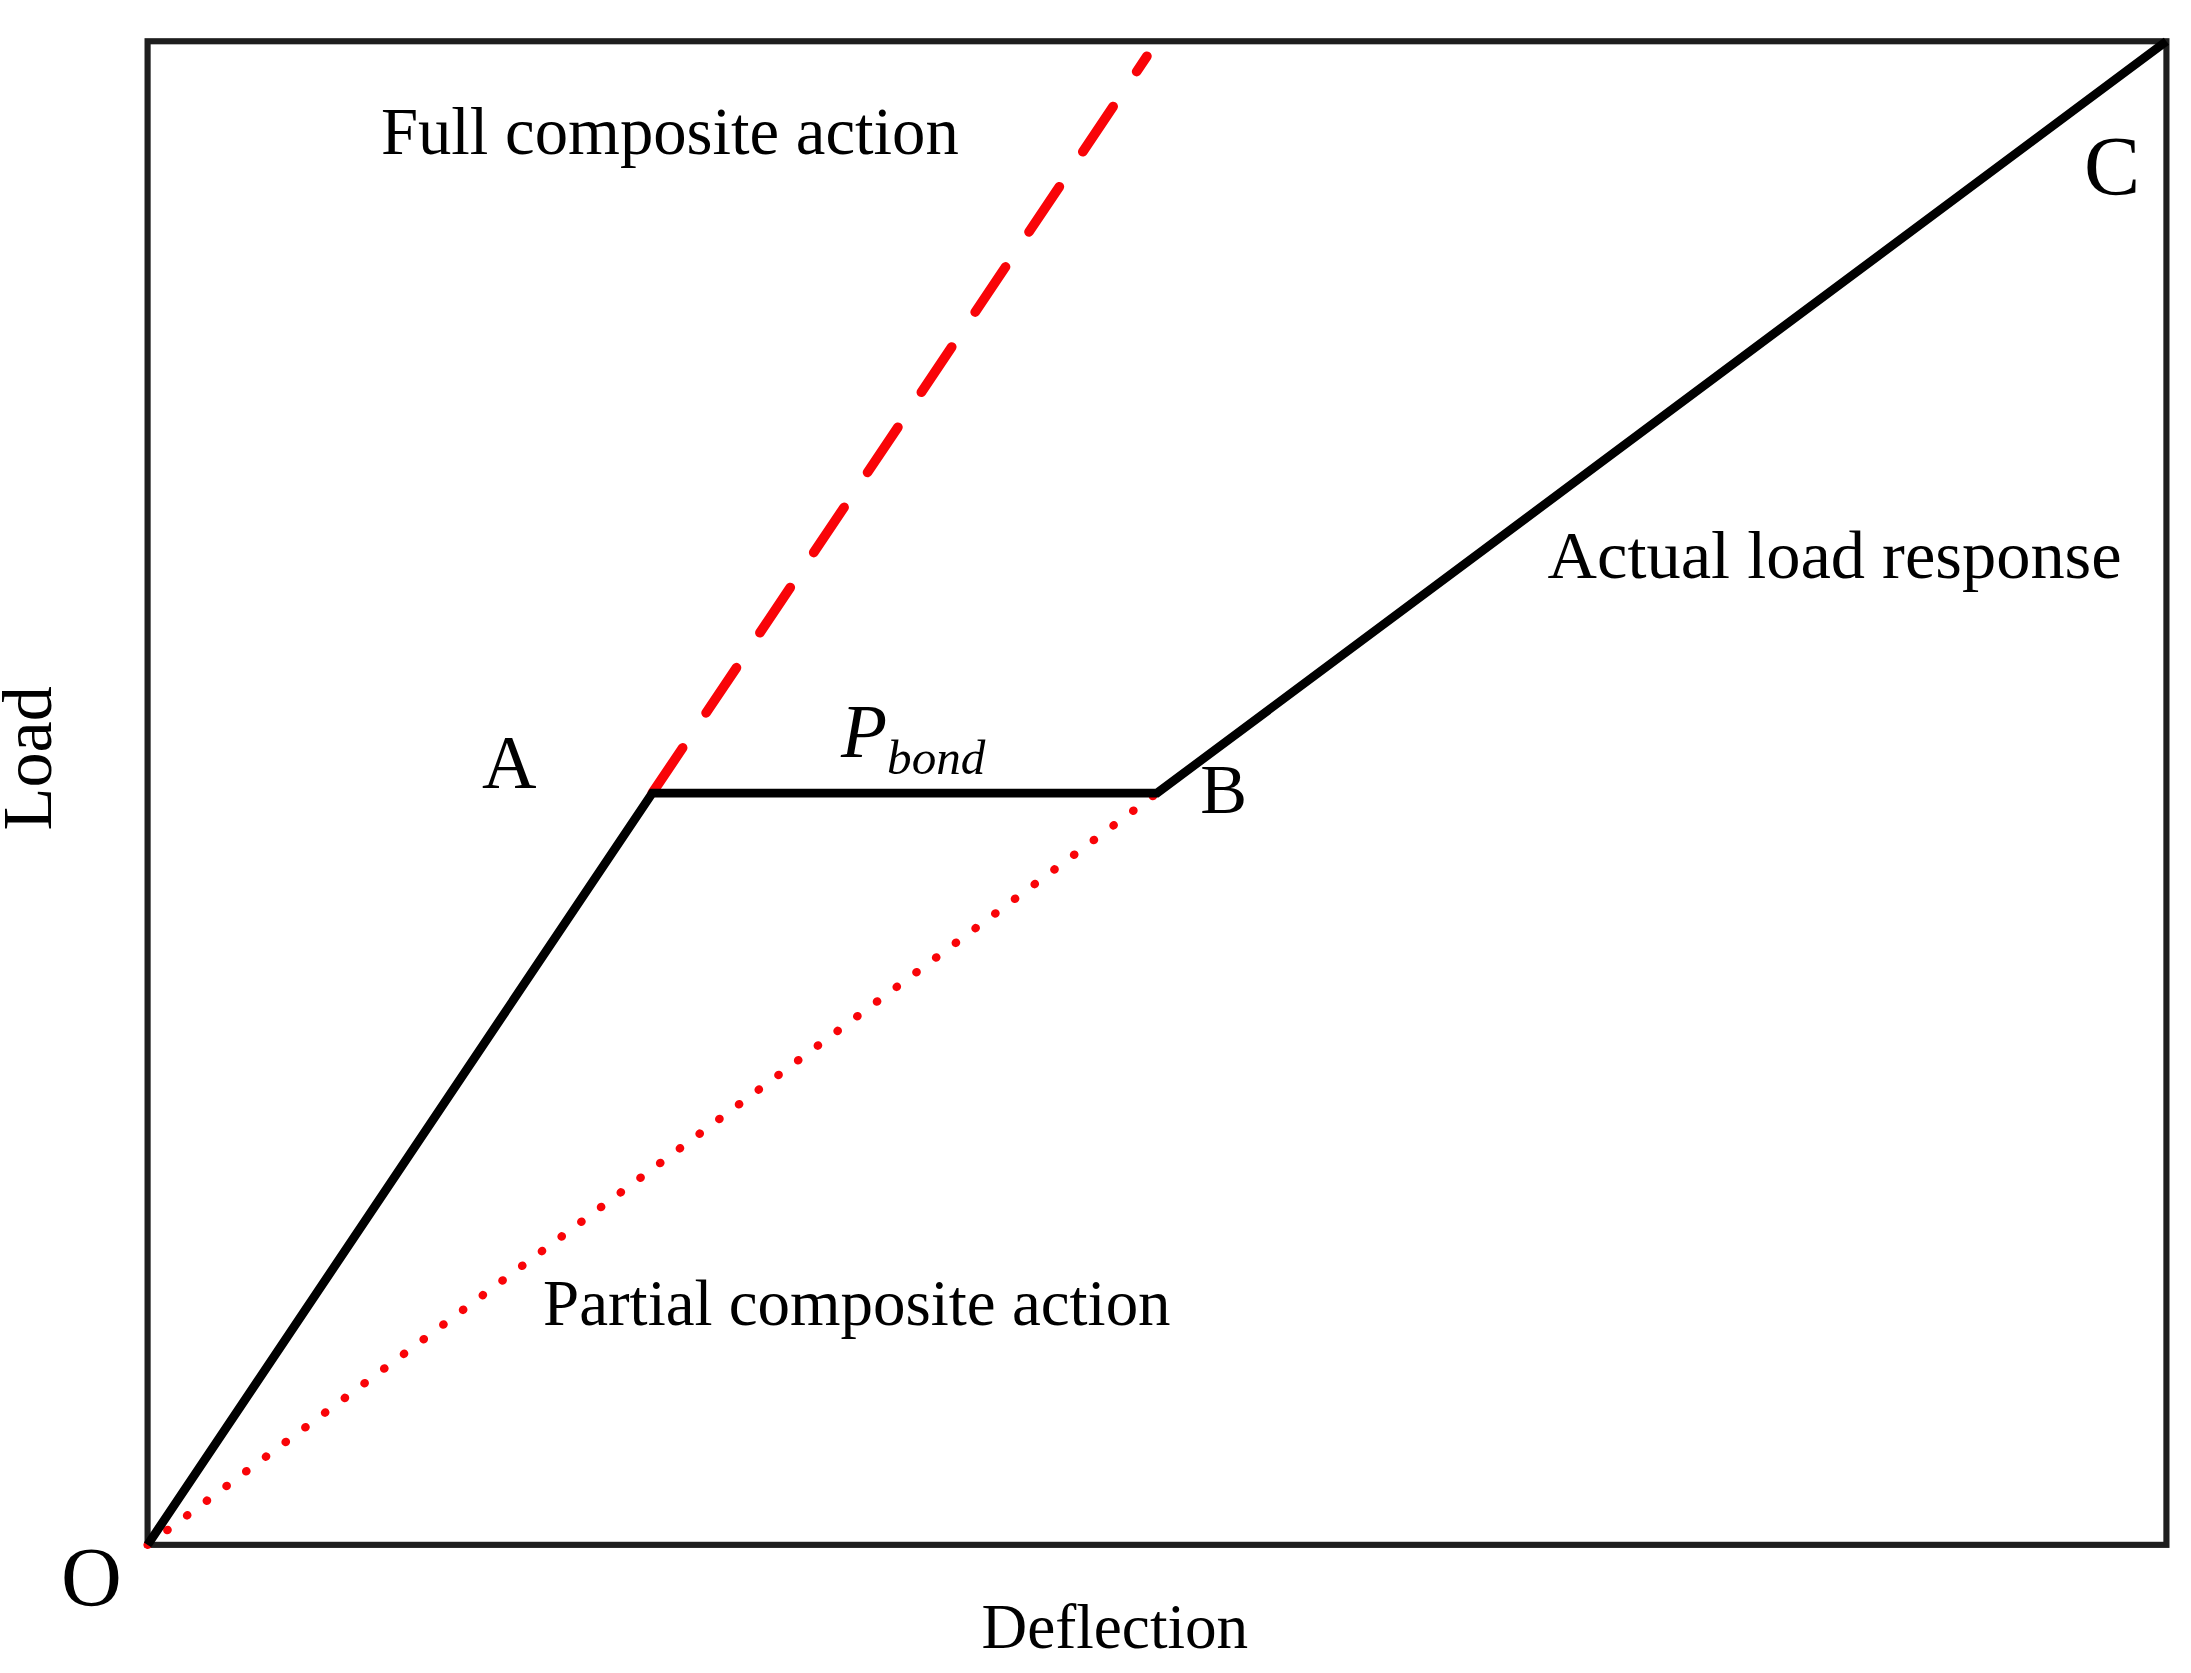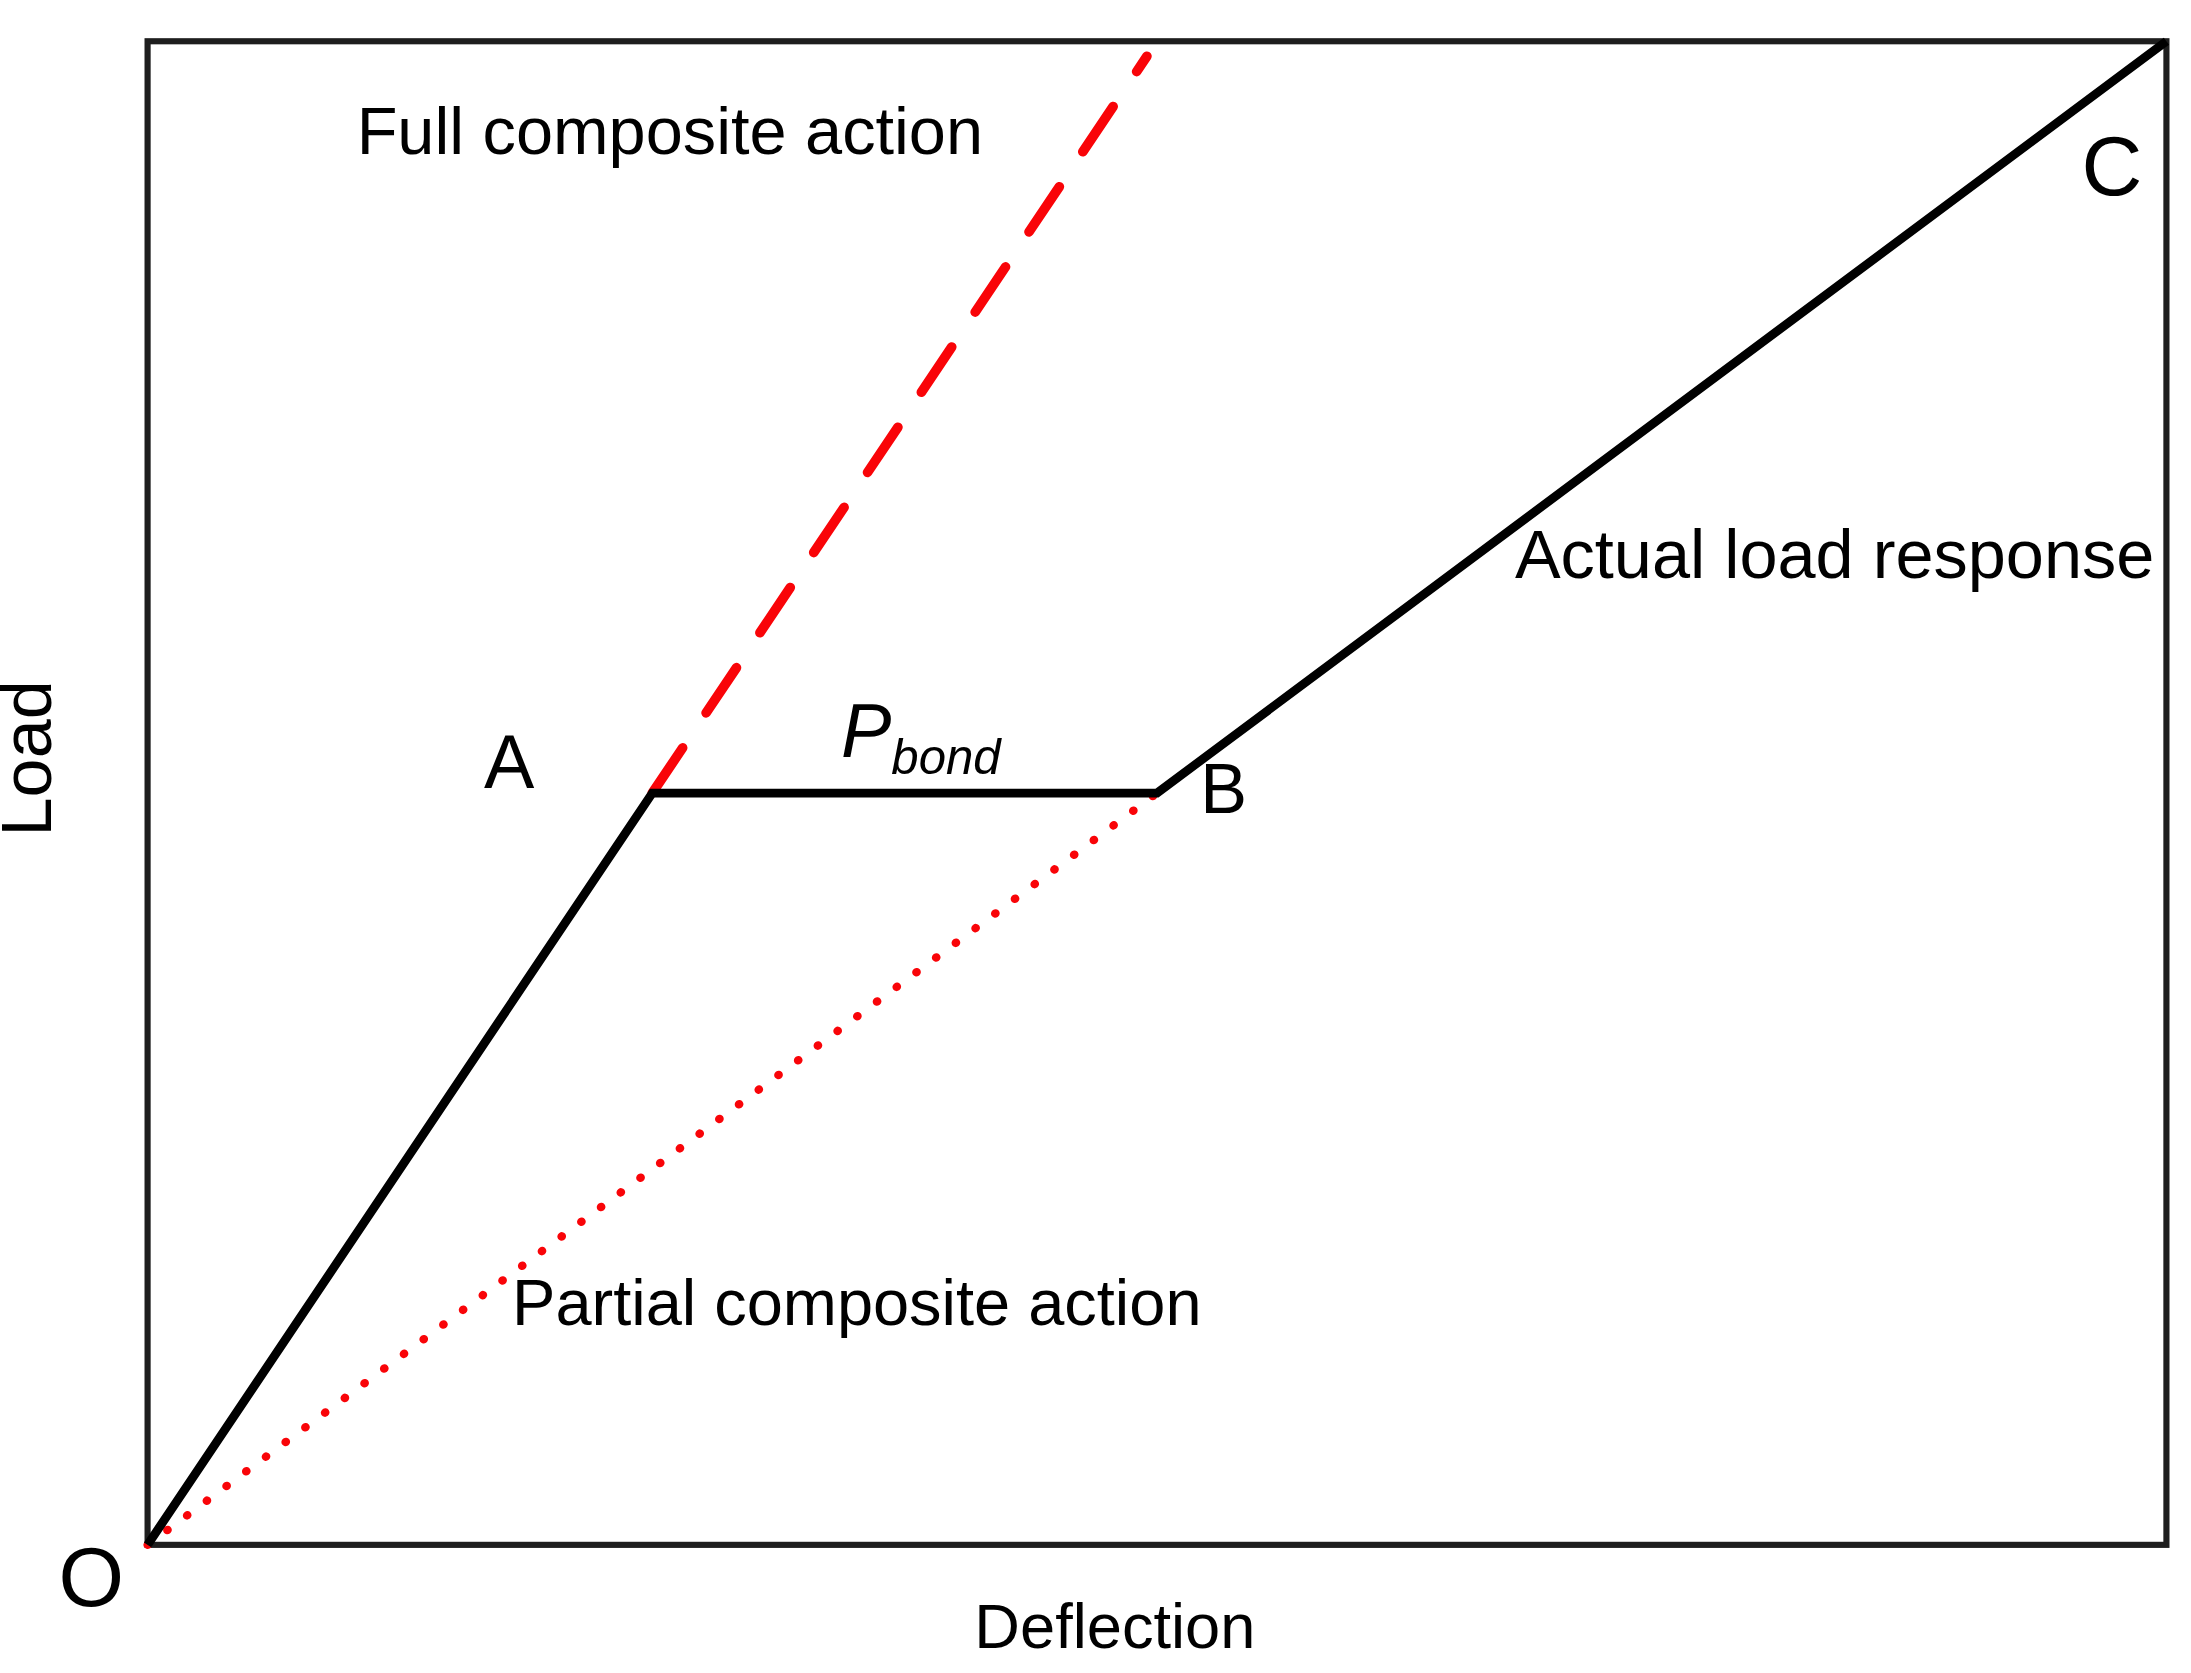--- a/index.html
+++ b/index.html
@@ -1,20 +1,20 @@
 <!DOCTYPE html>
 <html style="font-size:14px"><head>
 <meta charset="utf-8">
 <style>
   html,body { margin:0; padding:0; background:#ffffff; }
   .figure-wrap {
     position:relative;
     width:2192px; height:1673px;
     background:#ffffff;
-    font-family:Liberation Sans, sans-serif;
+    font-family:Liberation Serif, serif;
   }
   svg { display:block; width:100%; height:100%; }
   .plot-border { fill:none; stroke:#1e1e1e; stroke-width:7; }
   .solid-line  { fill:none; stroke:#000000; stroke-width:10; stroke-linejoin:miter; }
   .dashed-line { fill:none; stroke-width:11; stroke-dasharray:62 48; stroke-linecap:round; }
   .dotted-line { fill:none; stroke-width:9.5; stroke-dasharray:0.5 27.5; stroke-linecap:round; }
   text { fill:#000000; }
   .lbl       { font-size:78px; }
   .lbl-full  { font-size:76px; }
   .lbl-part  { font-size:74px; }

